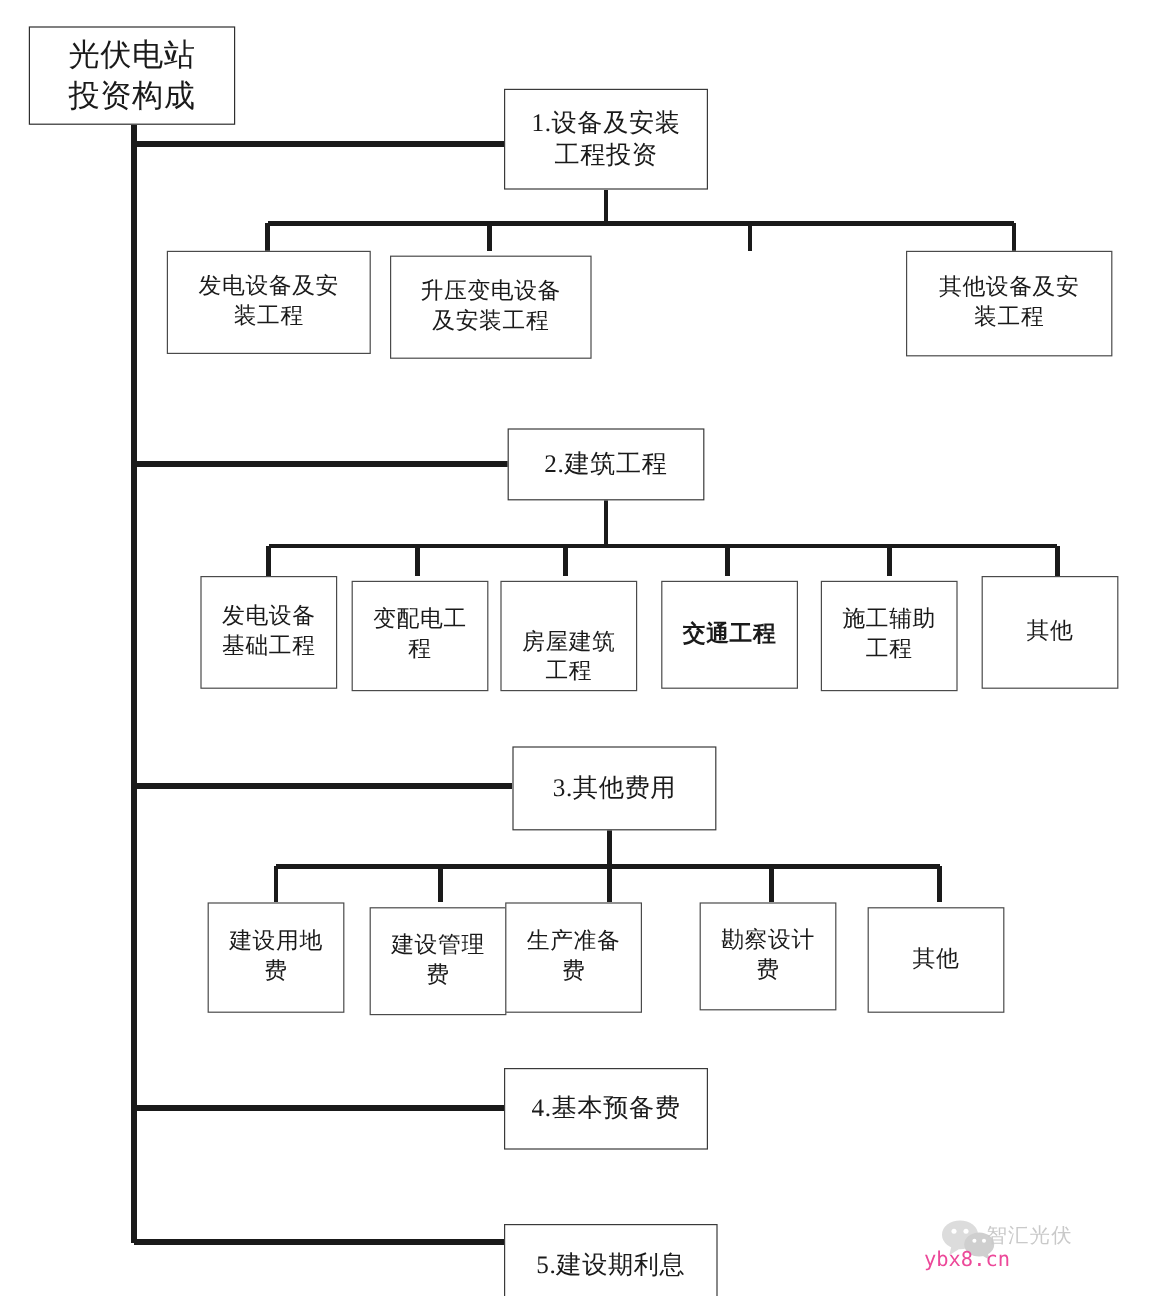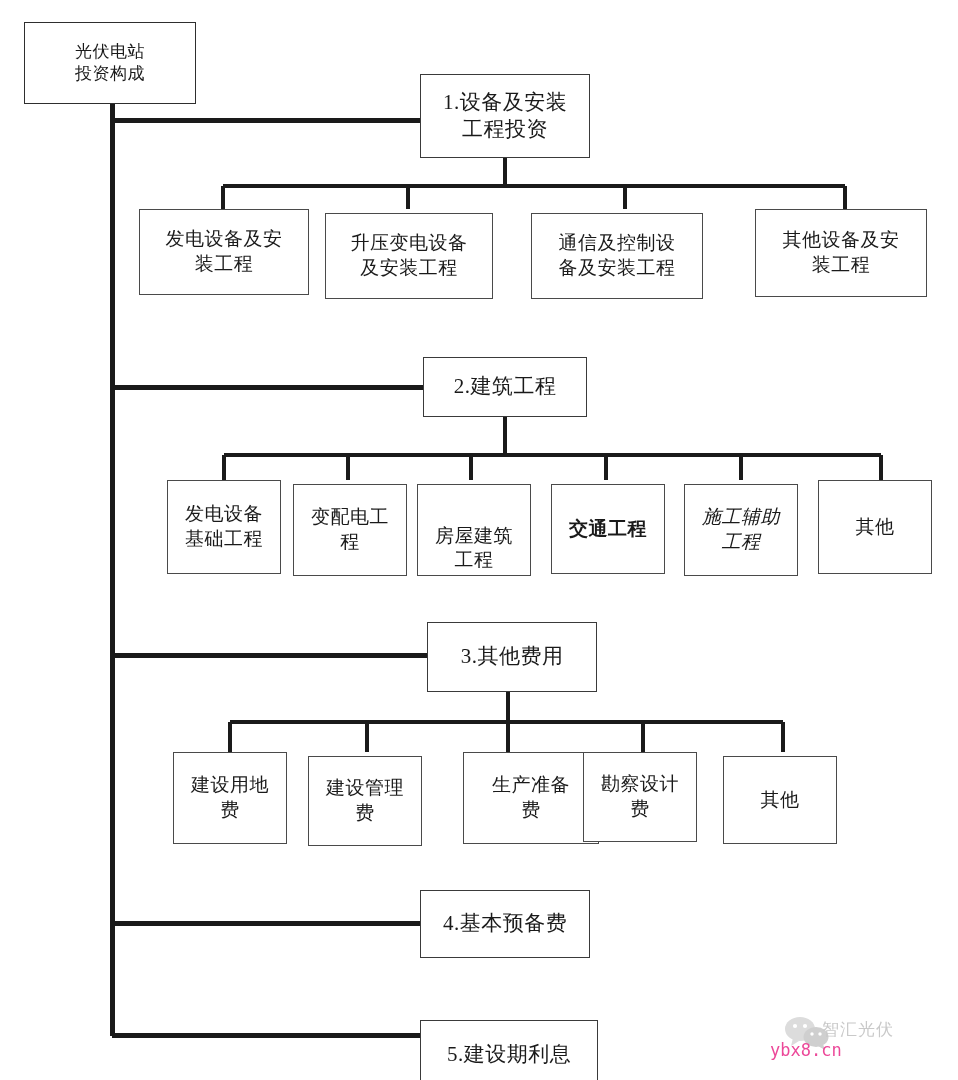--- a/index.html
+++ b/index.html
@@ -50,21 +50,21 @@
     padding: 2px 4px;
   }
   .node .node-label {
     display: block;
     width: 100%;
     white-space: pre-line;
   }
 
   
   .node.root {
-    font-size: 17px;
+    font-size: 26px;
     border-color: #2e2e2e;
   }
   
   .node.branch {
     font-size: 21px;
     border-color: #3a3a3a;
   }
   
   .node.leaf {
     font-size: 19px;
@@ -165,24 +165,20 @@
   </div>
 
   <div class="node leaf" style="left:139px; top:209px; width:170px; height:86px;">
     <span class="node-label">发电设备及安
 装工程</span>
   </div>
   <div class="node leaf" style="left:325px; top:213px; width:168px; height:86px;">
     <span class="node-label">升压变电设备
 及安装工程</span>
   </div>
-  <div class="node leaf" style="left:531px; top:213px; width:172px; height:86px;">
-    <span class="node-label">通信及控制设
-备及安装工程</span>
-  </div>
   <div class="node leaf" style="left:755px; top:209px; width:172px; height:88px;align-items:center;">
     <span class="node-label">其他设备及安
 装工程</span>
   </div>
 
   <div class="node branch" style="left:423px; top:357px; width:164px; height:60px;">
     <span class="node-label">2.建筑工程</span>
   </div>
 
   <div class="node leaf" style="left:167px; top:480px; width:114px; height:94px;justify-content:flex-end;">
@@ -193,41 +189,41 @@
     <span class="node-label">变配电工
 程</span>
   </div>
   <div class="node leaf" style="left:417px; top:484px; width:114px; height:92px;align-items:flex-end;">
     <span class="node-label">房屋建筑
 工程</span>
   </div>
   <div class="node leaf" style="left:551px; top:484px; width:114px; height:90px;font-weight:bold;">
     <span class="node-label">交通工程</span>
   </div>
-  <div class="node leaf" style="left:684px; top:484px; width:114px; height:92px;font-style:italic;">
+  <div class="node leaf" style="left:684px; top:484px; width:114px; height:92px;">
     <span class="node-label">施工辅助
 工程</span>
   </div>
   <div class="node leaf" style="left:818px; top:480px; width:114px; height:94px;">
     <span class="node-label">其他</span>
   </div>
 
   <div class="node branch" style="left:427px; top:622px; width:170px; height:70px;">
     <span class="node-label">3.其他费用</span>
   </div>
 
   <div class="node leaf" style="left:173px; top:752px; width:114px; height:92px;">
     <span class="node-label">建设用地
 费</span>
   </div>
   <div class="node leaf" style="left:308px; top:756px; width:114px; height:90px;">
     <span class="node-label">建设管理
 费</span>
   </div>
-  <div class="node leaf" style="left:463px; top:752px; width:136px; height:92px;">
+  <div class="node leaf" style="left:421px; top:752px; width:114px; height:92px;">
     <span class="node-label">生产准备
 费</span>
   </div>
   <div class="node leaf" style="left:583px; top:752px; width:114px; height:90px;">
     <span class="node-label">勘察设计
 费</span>
   </div>
   <div class="node leaf" style="left:723px; top:756px; width:114px; height:88px;">
     <span class="node-label">其他</span>
   </div>

